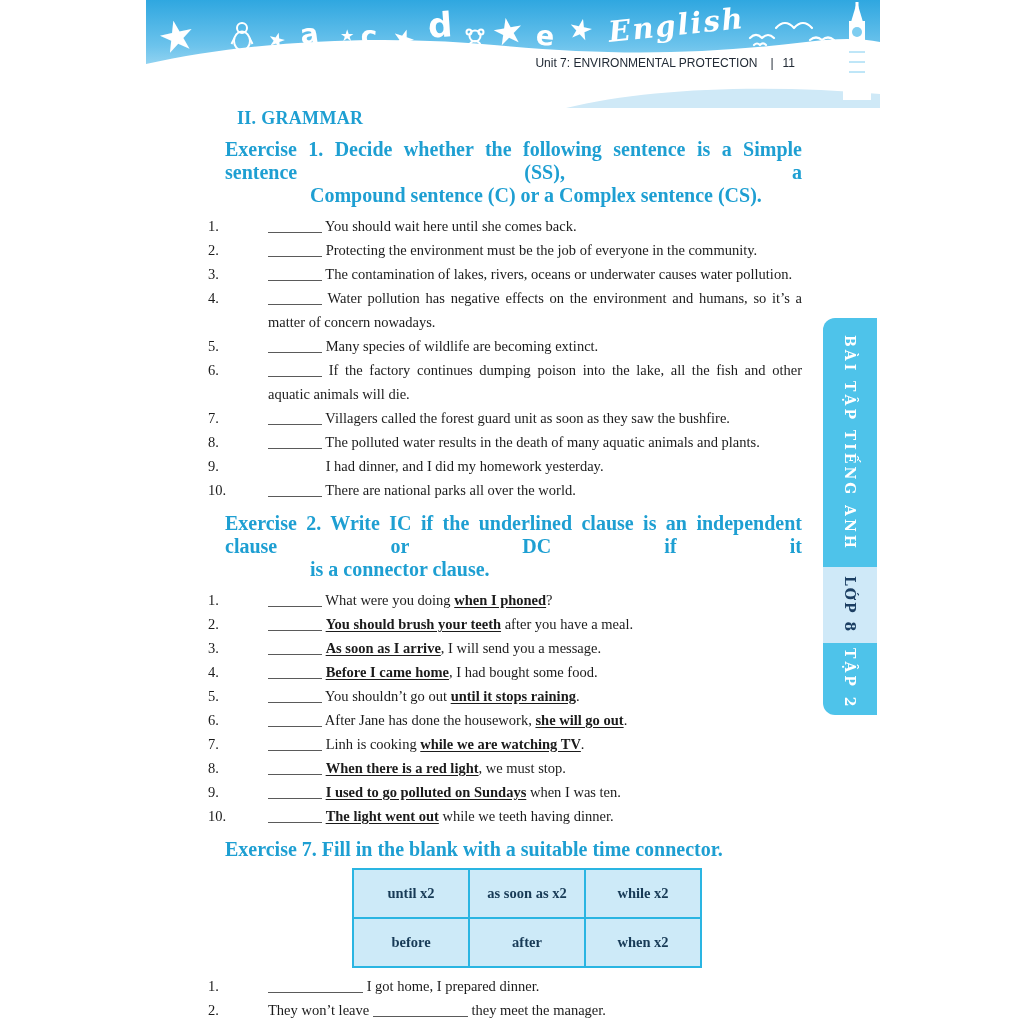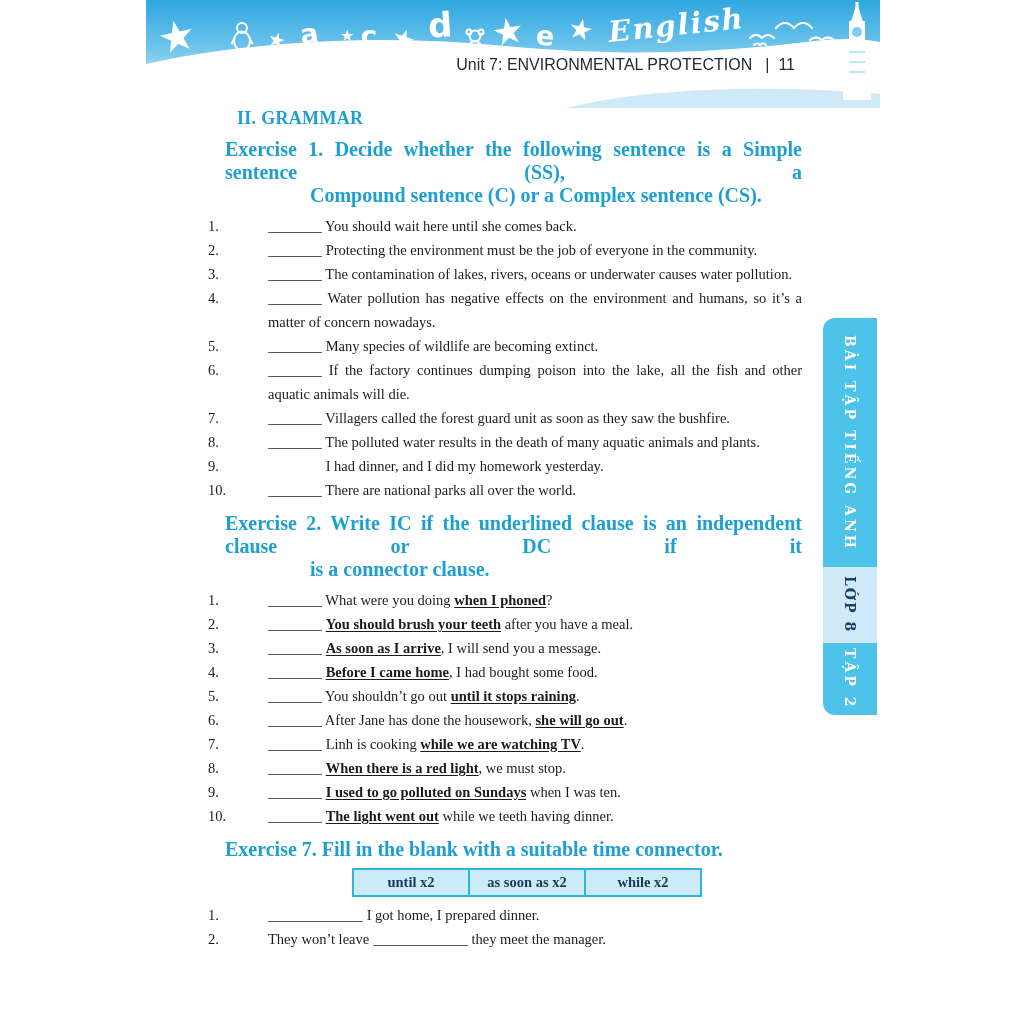--- a/index.html
+++ b/index.html
@@ -8,41 +8,41 @@
 
   
   .band{position:absolute;left:146px;top:0;width:734px;height:108px;}
   .band svg.bg{position:absolute;left:0;top:0;}
   .decor{position:absolute;left:0;top:0;width:734px;height:108px;pointer-events:none;}
   .decor .st{position:absolute;color:#ffffff;font-family:"DejaVu Sans",sans-serif;line-height:1;}
   .decor .ltr{position:absolute;color:#ffffff;font-family:"DejaVu Sans",sans-serif;font-weight:bold;line-height:1;}
   .brand{position:absolute;color:#ffffff;font-family:"DejaVu Serif",serif;font-style:italic;font-weight:bold;
          font-size:29px;transform:rotate(-6deg);letter-spacing:2px;}
   .unit-line{position:absolute;right:85px;top:56px;font-family:"Liberation Sans","DejaVu Sans",sans-serif;
-             font-size:16px;color:#222b36;white-space:nowrap;}
+             font-size:12px;color:#222b36;white-space:nowrap;}
   .unit-line .sep{margin:0 9px 0 13px;color:#222b36;}
 
   
   .content{position:absolute;left:225px;top:108px;width:577px;font-size:14.5px;color:#1b1b1b;}
   h2.gram{margin:0 12px 9px;font-size:18px;color:#1e9fd2;letter-spacing:.3px;}
   .ex-title{margin:0 0 7px;color:#1e9fd2;font-weight:bold;font-size:20px;}
   .ex-line{line-height:23px;}
   .ex-line.jfull{text-align:justify;text-align-last:justify;}
   .ex-line.hang{padding-left:85px;}
   .items{margin:0 0 10px;}
   .item{text-align:justify;padding-left:43px;text-indent:-43px;line-height:24px;}
   .num{display:inline-block;margin-left:26px;width:17px;}
   .blank{display:inline-block;width:54px;height:13px;border-bottom:1px solid #5a5a5a;vertical-align:-2px;}
   .blank.hidden{border-bottom-color:transparent;}
   .bu{font-weight:bold;text-decoration:underline;text-underline-offset:2px;}
 
   
   table.connector{border-collapse:collapse;margin:3px 0 6px 127px;}
   table.connector td{width:106px;height:25px;border:2px solid #2ab5e2;background:#cdeaf8;
-      text-align:center;font-weight:bold;color:#173a56;font-size:14.5px;padding:0 4px;}
+      text-align:center;font-weight:bold;color:#173a56;font-size:14.5px;padding:11px 4px;}
 
   
   .tabs{position:absolute;left:823px;top:318px;width:54px;}
   .tab{display:flex;align-items:center;justify-content:center;}
   .tab span{writing-mode:vertical-rl;white-space:nowrap;font-family:"DejaVu Serif","Liberation Serif",serif;
             font-weight:bold;font-size:14px;letter-spacing:3px;}
   .tab-blue{background:#4ec3ea;}
   .tab-blue span{color:#ffffff;}
   .tab-light{background:#cfe9f8;}
   .tab-light span{color:#1c3f63;letter-spacing:2px;}
@@ -172,20 +172,25 @@
       <div class="ex-title">
           <div class="ex-line">Exercise 7. Fill in the blank with a suitable time connector.</div>
         </div>
       <table class="connector">
           <tbody>
             <tr>
               <td>until x2</td>
               <td>as soon as x2</td>
               <td>while x2</td>
             </tr>
+            <tr>
+              <td>before</td>
+              <td>after</td>
+              <td>when x2</td>
+            </tr>
           </tbody>
         </table>
       <div class="items">
           <div class="item"><span class="num">1.</span><span class="blank" style="width: 95px;"></span><span class="txt"> I got home, I prepared dinner.</span></div>
           <div class="item"><span class="num">2.</span><span class="txt">They won’t leave </span><span class="blank" style="width: 95px;"></span><span class="txt"> they meet the manager.</span></div>
         </div>
     </section>
   </main>
 
   <aside class="tabs">

